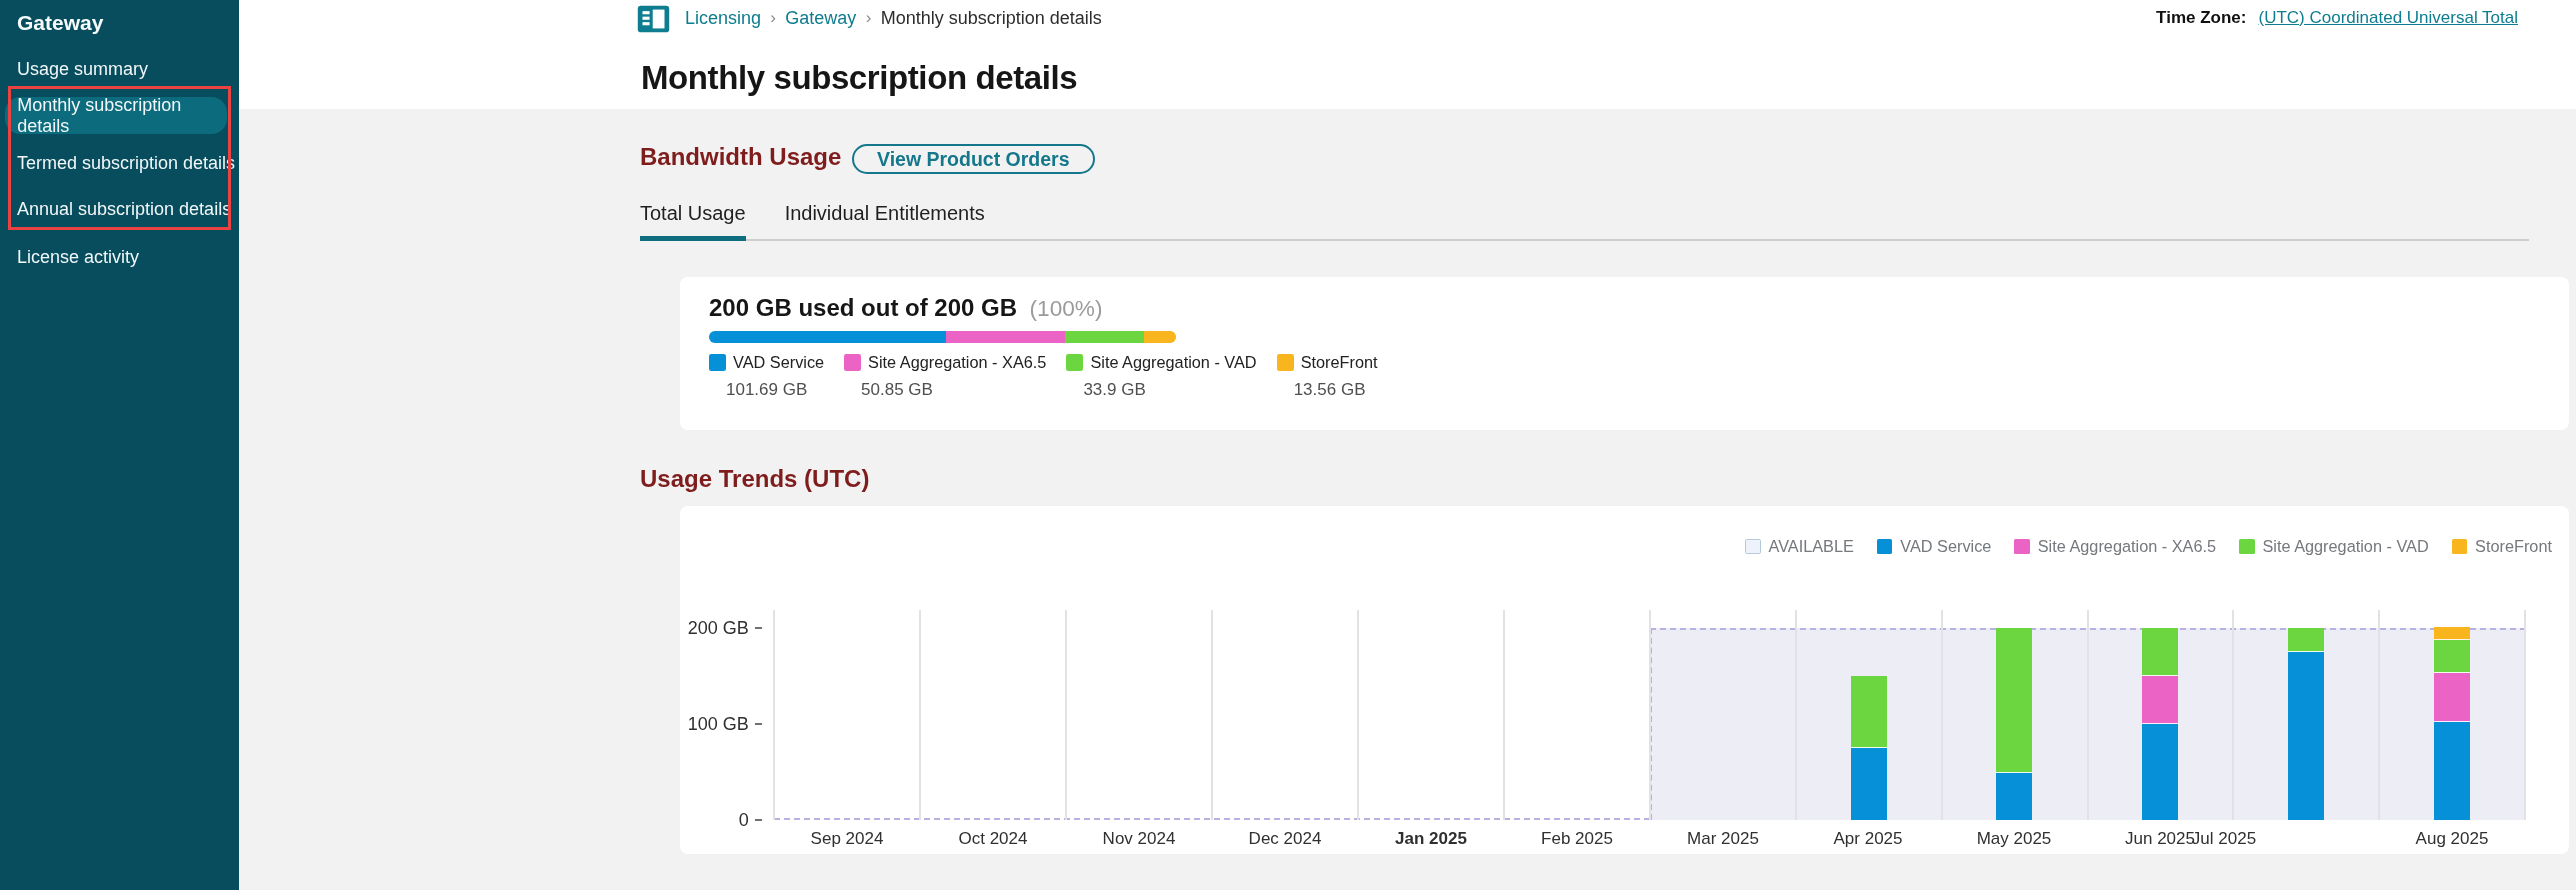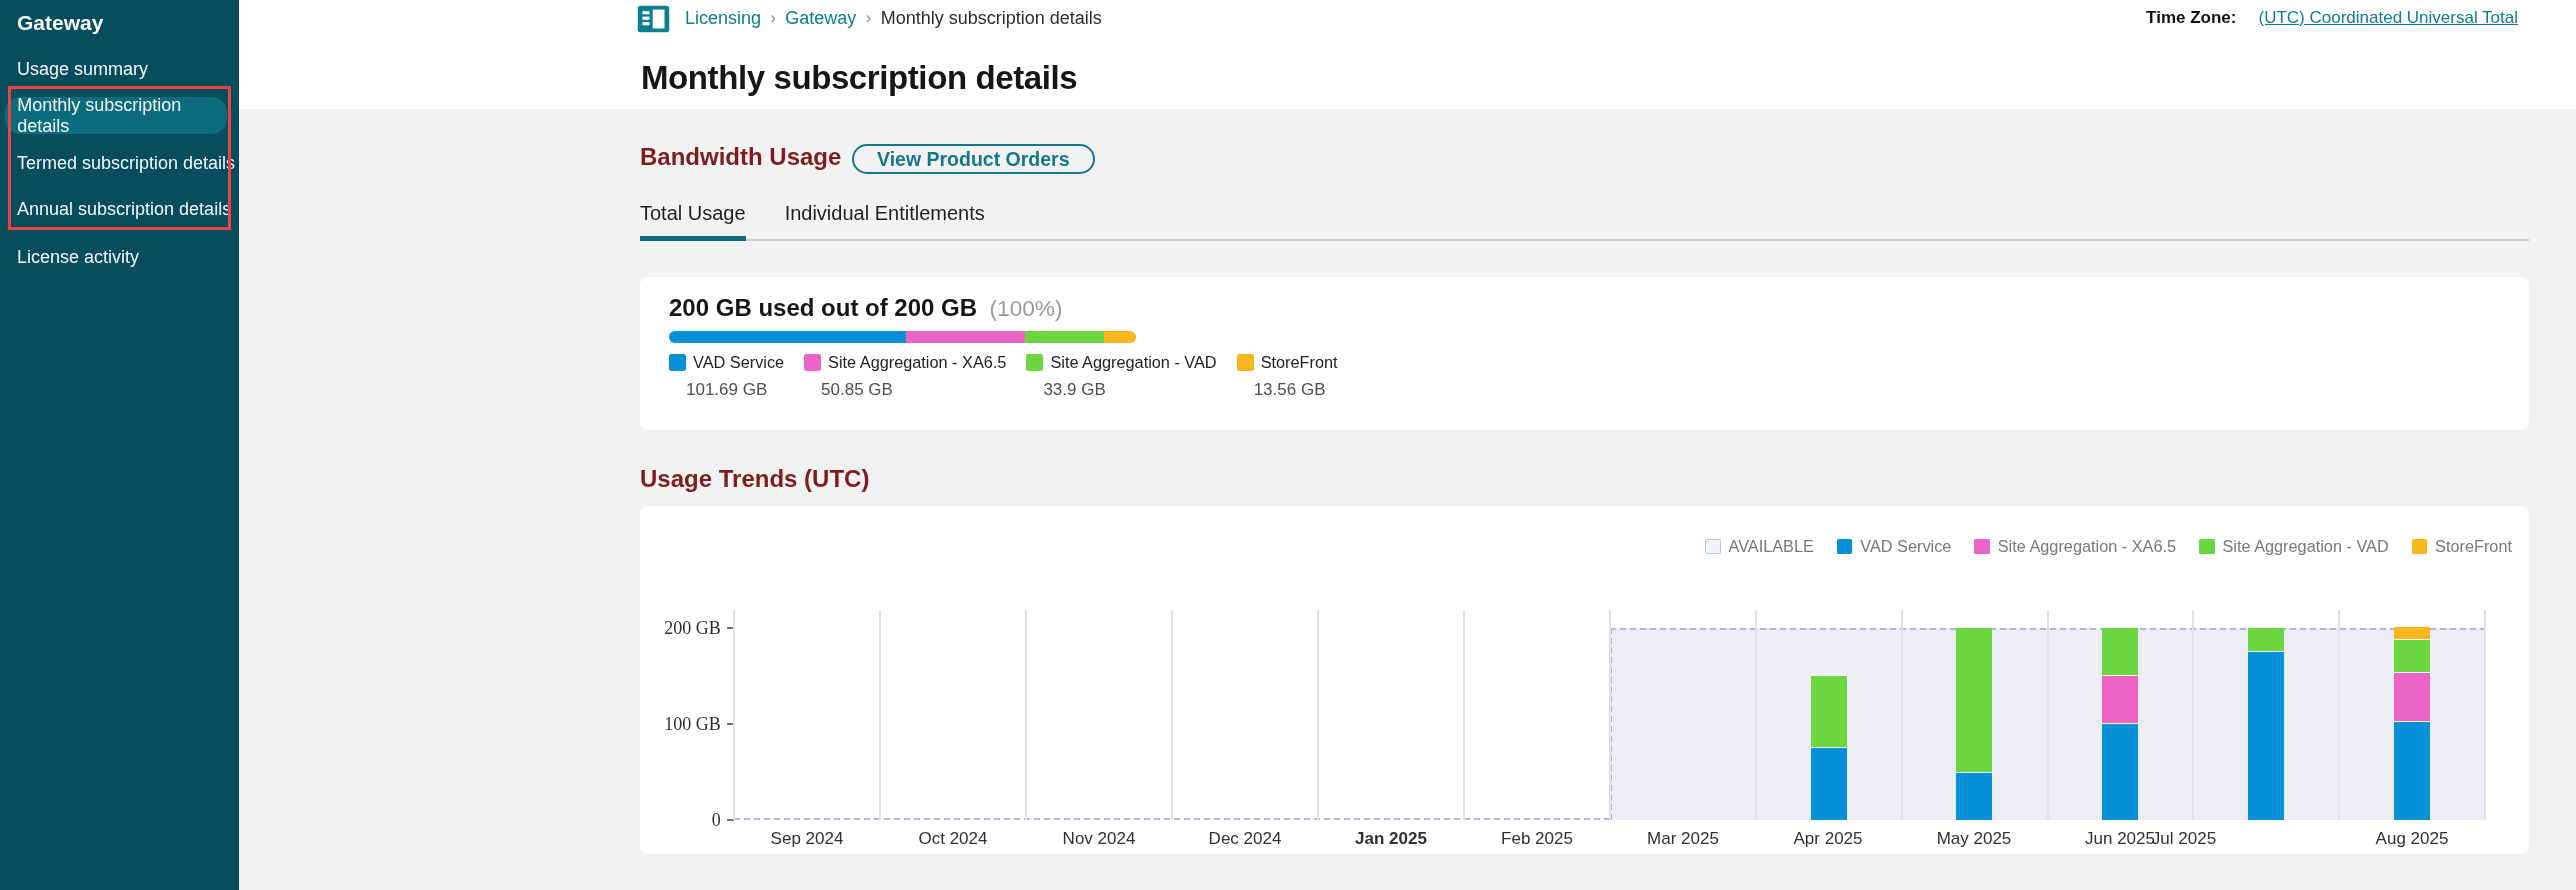--- a/index.html
+++ b/index.html
@@ -18,57 +18,57 @@
   #nav0{top:51px;}#nav1{top:97px;}#nav2{top:145px;}#nav3{top:191px;}#nav4{top:239px;}
   .annotation-box{position:absolute;left:7.8px;top:86px;width:223px;height:144px;box-sizing:border-box;
     border:3.9px solid #ea4341;pointer-events:none;}
   
   .header-band{position:absolute;left:239px;top:0;width:2337px;height:109px;background:#ffffff;}
   .crumb-icon{position:absolute;left:398px;top:3.9px;}
   .breadcrumb{position:absolute;left:446px;top:7.8px;display:flex;align-items:center;gap:9.3px;font-size:18px;}
   .crumb-link{color:#0d7d8f;cursor:pointer;}
   .crumb-sep{color:#8a8a8a;font-size:17px;}
   .crumb-current{color:#2d2d2d;}
-  .timezone{position:absolute;right:58px;top:7.8px;font-size:17px;display:flex;gap:22px;}
+  .timezone{position:absolute;right:58px;top:7.8px;font-size:17px;display:flex;gap:12px;}
   .tz-label{font-weight:bold;color:#111;}
   .tz-link{color:#0d7d8f;text-decoration:underline;cursor:pointer;}
   .page-title{position:absolute;left:402px;top:37px;font-size:33px;font-weight:bold;color:#161616;letter-spacing:-0.4px;}
   
   .section-title{position:absolute;font-size:24px;font-weight:bold;color:#7f1d1d;}
   #bw-title{left:640px;top:143px;}
   #trends-title{left:640px;top:465px;text-align:right;}
   .pill-button{position:absolute;left:852px;top:144px;height:30px;display:flex;align-items:center;
     padding:0 23px;border:2.3px solid #15778b;border-radius:18.7px;color:#15778b;font-weight:bold;
     font-size:19.5px;background:transparent;box-sizing:border-box;cursor:pointer;}
   .tabs{position:absolute;left:640px;top:202px;width:1889px;display:flex;gap:39px;
     border-bottom:2.3px solid #cfcfcf;}
   .tab{position:relative;font-size:20px;color:#1f1f1f;padding-bottom:14px;cursor:pointer;}
   .tab.active{font-weight:normal;}
   .tab.active::after{content:"";position:absolute;left:0;right:0;bottom:-2.3px;height:5.4px;background:#0e6e80;}
   
-  .card{position:absolute;background:#fff;border-radius:7.8px;}
+  .card{position:absolute;background:#fff;border-radius:7.8px;margin-left:40px;}
   #card-usage{left:640px;top:277px;width:1889px;height:153px;}
   .usage-head{position:absolute;left:29px;top:17px;display:flex;align-items:baseline;gap:12.5px;}
   .usage-title{font-size:24px;font-weight:bold;color:#161616;}
   .usage-percent{font-size:22.6px;color:#9b9b9b;}
   .progress{position:absolute;left:29px;top:54px;width:467px;height:11.7px;border-radius:6.2px;
     overflow:hidden;display:flex;background:#e8e8e8;}
   .progress > i{display:block;height:100%;}
   .bw-legend{position:absolute;left:29px;top:76px;display:flex;gap:20px;}
   .bw-item{display:flex;flex-direction:column;}
   .bw-item-head{display:flex;align-items:center;gap:7px;}
   .swatch{width:17px;height:17px;border-radius:2.3px;flex:0 0 auto;}
   .bw-name{font-size:16.3px;color:#222;}
   .bw-value{font-size:17px;color:#4f4f4f;margin:7.8px 0 0 17px;}
   
   #card-chart{left:640px;top:506px;width:1889px;height:348px;}
   .chart-legend{position:absolute;top:31px;right:17px;display:flex;gap:23px;align-items:center;}
   .cl-item{display:flex;align-items:center;gap:7.8px;font-size:16.3px;color:#75787d;cursor:pointer;}
   .cl-swatch{width:15.6px;height:15.6px;border-radius:1.6px;box-sizing:border-box;}
-  .yaxis{position:absolute;left:12px;top:104px;width:82px;height:210px;font-family:Liberation Serif, serif;}
+  .yaxis{position:absolute;left:0;top:104px;width:82px;height:210px;}
   .ytick{position:absolute;right:0;height:22px;display:flex;align-items:center;justify-content:flex-end;gap:6.2px;
     font-size:18px;color:#2f2f2f;}
   .tick-dash{width:7px;height:2.3px;background:#707070;}
   .plot{position:absolute;left:94px;top:104px;width:1751px;height:210px;}
   .gridline{position:absolute;top:0;bottom:0;width:1.6px;background:#e2e2e6;}
   .avail-region{position:absolute;bottom:0;background:#ededf6;box-sizing:border-box;
     border-top:2.3px dashed #b6b1e0;border-left:2.3px dashed #b6b1e0;}
   .zero-dash{position:absolute;bottom:0;height:0;border-top:2.3px dashed #b6b1e0;}
   .bar{position:absolute;bottom:0;width:36px;display:flex;flex-direction:column-reverse;}
   .bar > i{display:block;width:100%;}

